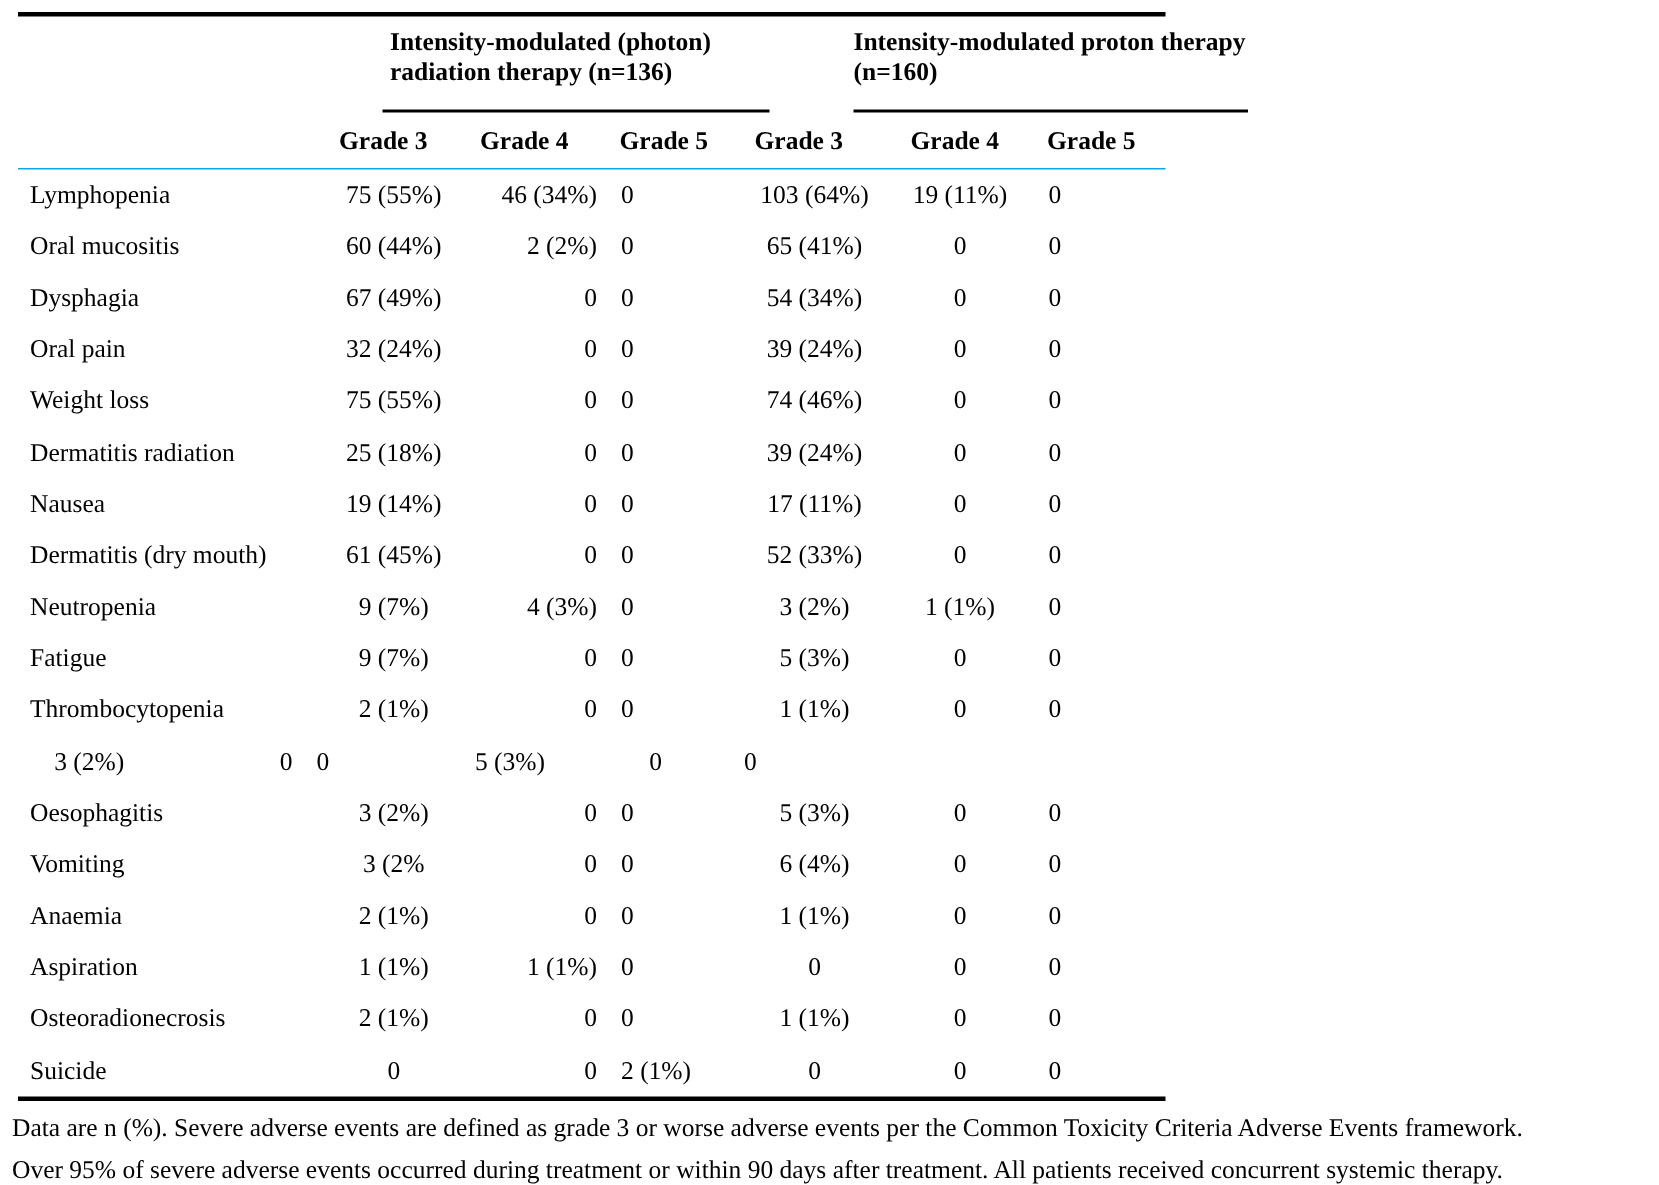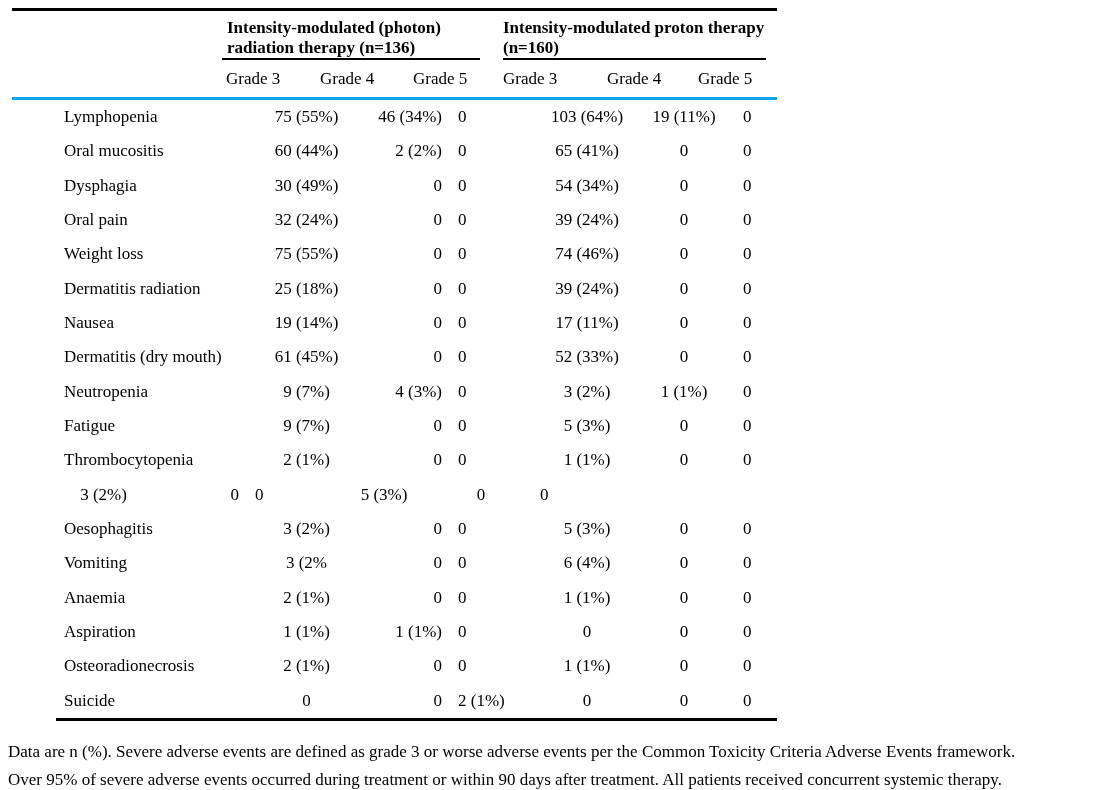--- a/index.html
+++ b/index.html
@@ -10,54 +10,54 @@
     color: #000;
     overflow: hidden;
   }
   .tbl {
     position: absolute;
     left: 12px; top: 8px;
     width: 765px;
     border-top: 3px solid #000;
     box-sizing: content-box;
   }
-  .group-row { display: flex; height: 49px; }
+  .group-row { display: flex; height: 64px; gap: 33px; }
   .group-spacer { width: 203px; flex: 0 0 auto; }
   .group-cell {
     position: relative;
     box-sizing: border-box;
     font-weight: bold;
     font-size: 17px;
     line-height: 20px;
     padding-top: 7px;
     flex: 0 0 auto;
   }
   .group-cell.photon { width: 278px; padding-left: 12px; padding-right: 14px; }
   .group-cell.proton { width: 284px; padding-left: 10px; padding-right: 12px; }
   .group-underline { position: absolute; bottom: 0; height: 2px; background: #000; }
   .group-cell.photon .group-underline { left: 7px; width: 258px; }
   .group-cell.proton .group-underline { left: 10px; width: 263px; }
 
   .grade-row {
     display: flex;
     height: 37px;
-    border-bottom: 3px solid #0ea5e9;
-    font-weight: normal;
+    border-bottom: 1px solid #0ea5e9;
+    font-weight: bold;
     font-size: 17px;
   }
   .grade-row .cell { box-sizing: border-box; padding-top: 9px; flex: 0 0 auto; }
   .grade-row .g0 { width: 203px; }
   .grade-row .g1 { width: 95px;  padding-left: 11px; }
   .grade-row .g2 { width: 88px;  padding-left: 10px; }
   .grade-row .g3 { width: 95px;  padding-left: 15px; }
   .grade-row .g4 { width: 100px; padding-left: 10px; }
   .grade-row .g5 { width: 94px;  padding-left: 14px; }
   .grade-row .g6 { width: 90px;  padding-left: 11px; }
 
-  .data-rows { border-bottom: 3px solid #000; margin-left: 44px; }
+  .data-rows { border-bottom: 3px solid #000; }
   .row {
     display: flex;
     height: 34.33px;
     align-items: center;
     font-size: 17px;
   }
   .row .cell { box-sizing: border-box; flex: 0 0 auto; }
   .c0 { width: 203px; padding-left: 8px;  text-align: left; }
   .c1 { width: 95px;  text-align: center; }
   .c2 { width: 88px;  text-align: right; }
@@ -115,21 +115,21 @@
         <div class="cell c0">Oral mucositis</div>
         <div class="cell c1">60 (44%)</div>
         <div class="cell c2">2 (2%)</div>
         <div class="cell c3">0</div>
         <div class="cell c4">65 (41%)</div>
         <div class="cell c5">0</div>
         <div class="cell c6">0</div>
       </div>
       <div class="row">
         <div class="cell c0">Dysphagia</div>
-        <div class="cell c1">30 (49%)</div>
+        <div class="cell c1">67 (49%)</div>
         <div class="cell c2">0</div>
         <div class="cell c3">0</div>
         <div class="cell c4">54 (34%)</div>
         <div class="cell c5">0</div>
         <div class="cell c6">0</div>
       </div>
       <div class="row">
         <div class="cell c0">Oral pain</div>
         <div class="cell c1">32 (24%)</div>
         <div class="cell c2">0</div>

